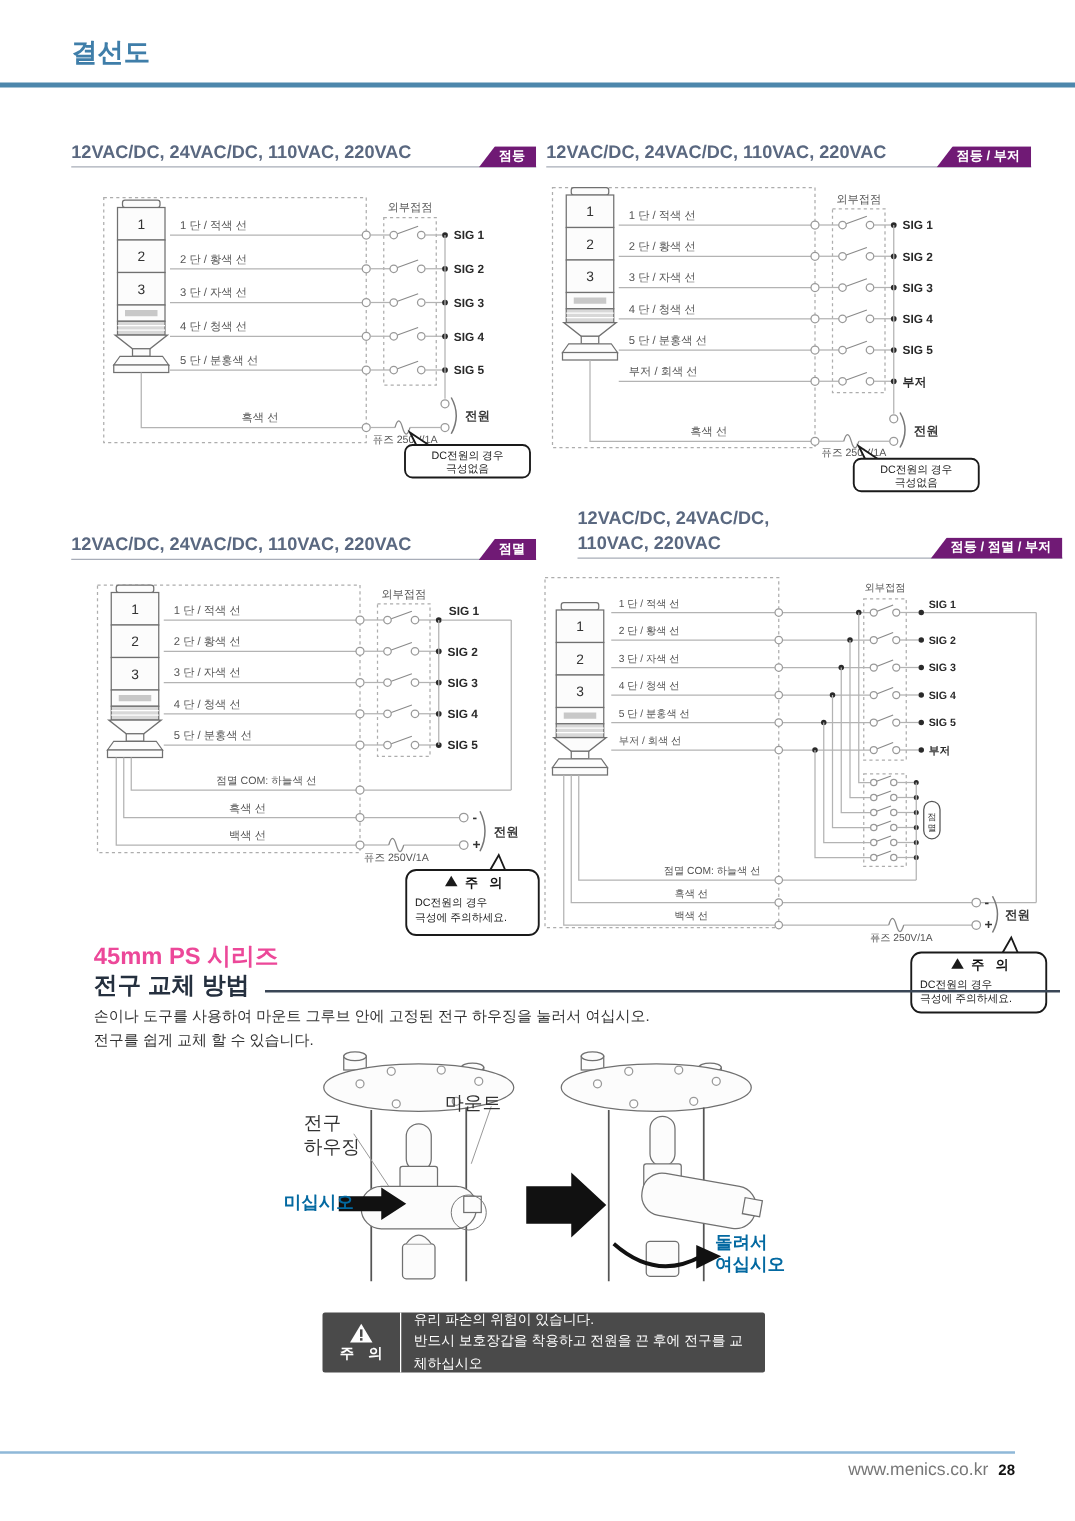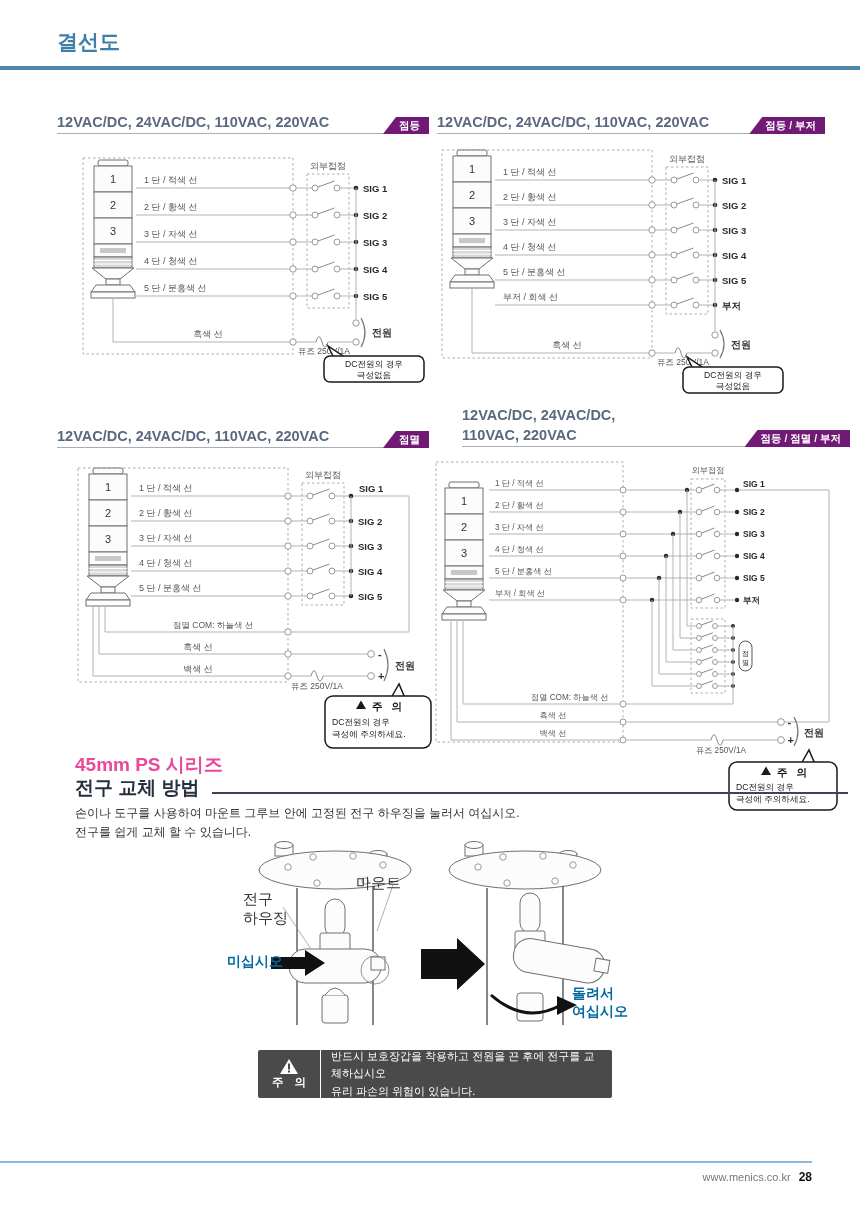--- a/index.html
+++ b/index.html
@@ -47,21 +47,21 @@
   .illus-label.bold{font-weight:bold;color:#0369a1;font-size:14px;}
   .warn-box{position:absolute;left:258px;top:1050px;width:354px;height:48px;background:#4a4a4a;
             display:flex;align-items:stretch;border-radius:2px;}
   .warn-left{width:62px;display:flex;flex-direction:column;align-items:center;justify-content:center;
              border-right:1px solid #fff;}
   .warn-title{color:#fff;font-size:11.5px;font-weight:bold;letter-spacing:4px;margin-top:1px;padding-left:4px;}
   .warn-text{flex:1;color:#fff;font-size:11px;line-height:1.55;padding:7px 10px;display:flex;
              flex-direction:column;justify-content:center;}
   .footer-rule{position:absolute;left:0;top:1161px;width:812px;height:2px;background:#8fb8d8;}
   .footer{position:absolute;left:0;top:1167px;width:812px;text-align:right;}
-  .footer-url{font-size:11px;color:#777;}
+  .footer-url{font-size:14px;color:#777;}
   .footer-page{font-size:12px;color:#111;font-weight:bold;margin-left:8px;}
 </style>
 </head>
 <body>
 
 <div class="page">
 
   <h1 class="page-title">결선도</h1>
   <div class="top-rule"></div>
 
@@ -636,22 +636,22 @@
   <div class="warn-box">
     <div class="warn-left">
       <svg width="18" height="15" viewBox="0 0 18 15" style="position:static;">
         <polygon points="9,0 18,15 0,15" fill="#fff"></polygon>
         <rect x="8" y="4.5" width="2" height="6" fill="#4a4a4a"></rect>
           <rect x="8" y="11.5" width="2" height="2" fill="#4a4a4a"></rect>
       </svg>
       <span class="warn-title">주 의</span>
     </div>
     <div class="warn-text">
+      <span>유리 파손의 위험이 있습니다.</span>
       <span>반드시 보호장갑을 착용하고 전원을 끈 후에 전구를 교체하십시오</span>
-      <span>유리 파손의 위험이 있습니다.</span>
     </div>
   </div>
 
   <div class="footer-rule"></div>
   <div class="footer">
     <span class="footer-url">www.menics.co.kr</span><span class="footer-page">28</span>
   </div>
 
 </div>
 

